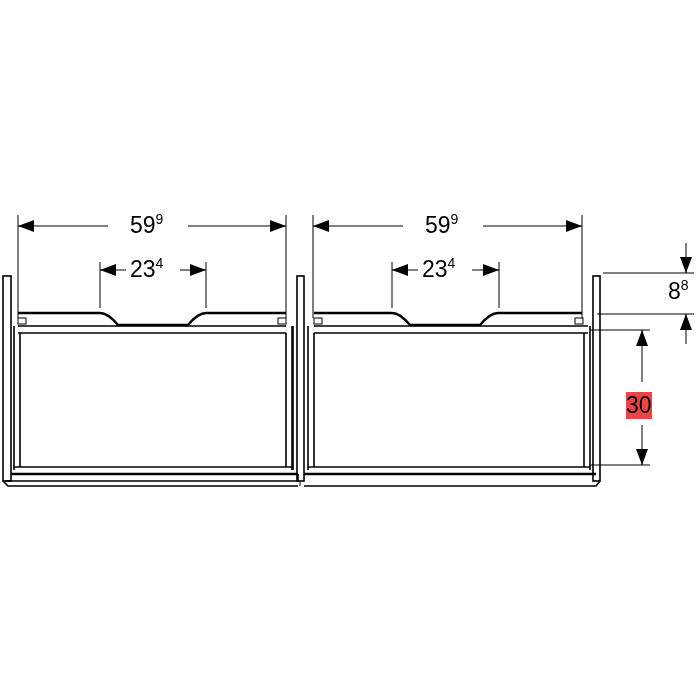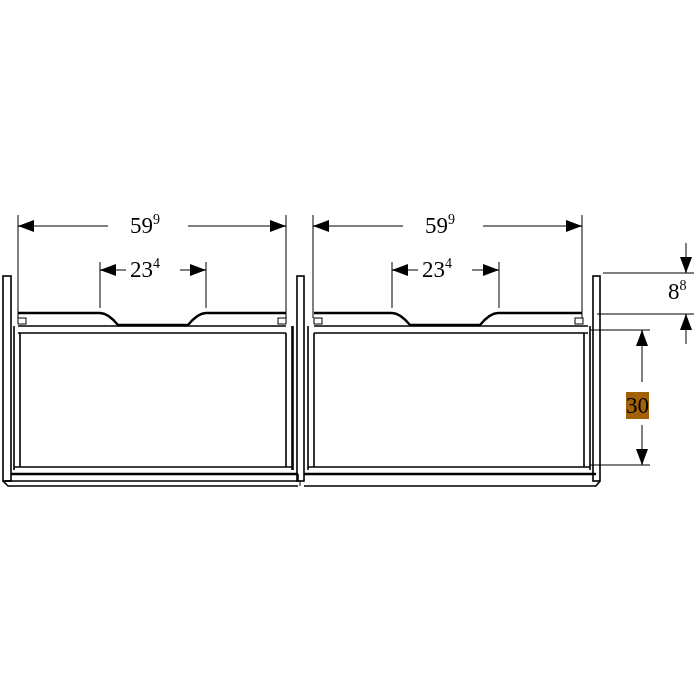--- a/index.html
+++ b/index.html
@@ -3,23 +3,23 @@
   <meta charset="utf-8">
   <style>
     html, body { margin: 0; padding: 0; background: #ffffff; }
     body { width: 700px; height: 700px; position: relative; overflow: hidden; font-family: "Liberation Sans", sans-serif; }
     svg { position: absolute; left: 0; top: 0; }
     .line { stroke: #000; fill: none; }
     .thin { stroke-width: 1; }
     .med { stroke-width: 1.6; }
     .thick { stroke-width: 2.4; }
     .arrow { fill: #000; stroke: none; }
-    .lbl { position: absolute; color: #000; font-family: Liberation Serif, serif; font-size: 23px; line-height: 1; background: #fff; padding: 0 4px; white-space: nowrap; text-align: right; }
+    .lbl { position: absolute; color: #000; font-family: Liberation Sans, sans-serif; font-size: 23px; line-height: 1; background: #fff; padding: 0 4px; white-space: nowrap; text-align: right; }
     .lbl sup { font-size: 14px; vertical-align: 0; position: relative; top: -9px; }
-    .lbl.v { background: #a16207; padding: 2px 0; }
+    .lbl.v { background: #ef4444; padding: 2px 0; }
   </style>
 </head>
 <body>
 
 <svg width="700" height="700" viewBox="0 0 700 700">
 
   <g>
 
     <rect class="line med" x="3" y="276" width="8" height="205"></rect>
 

